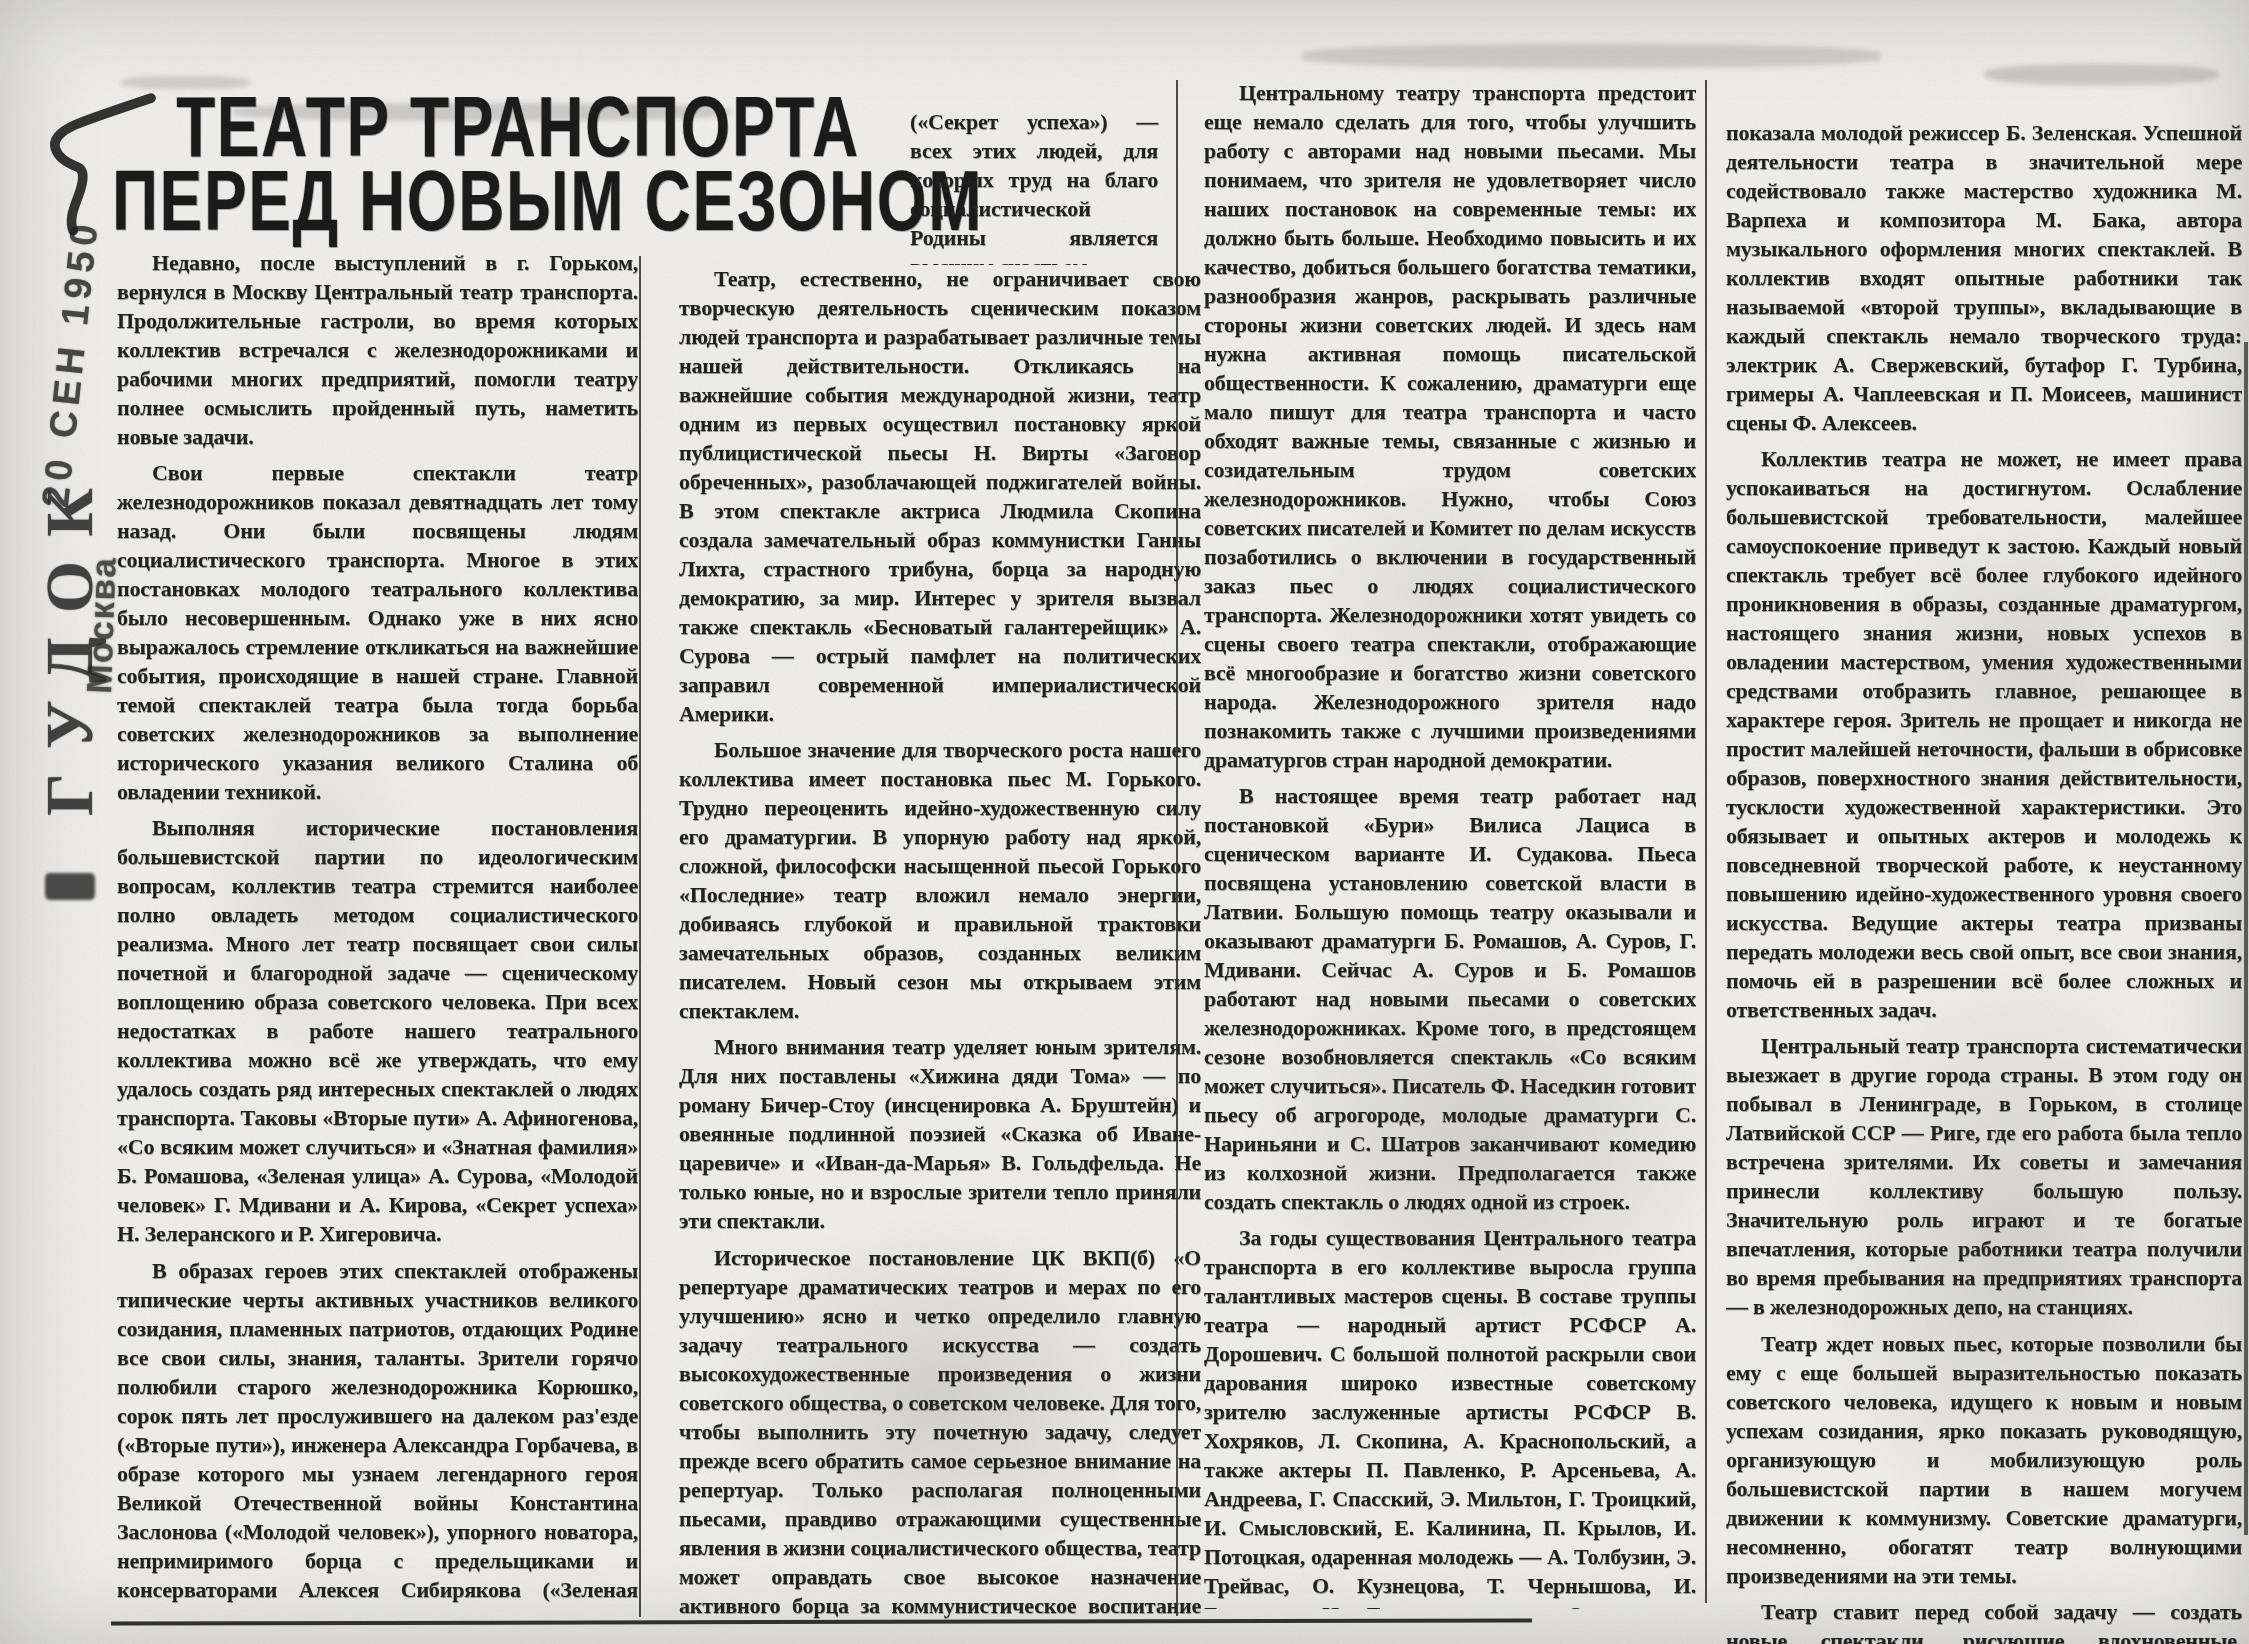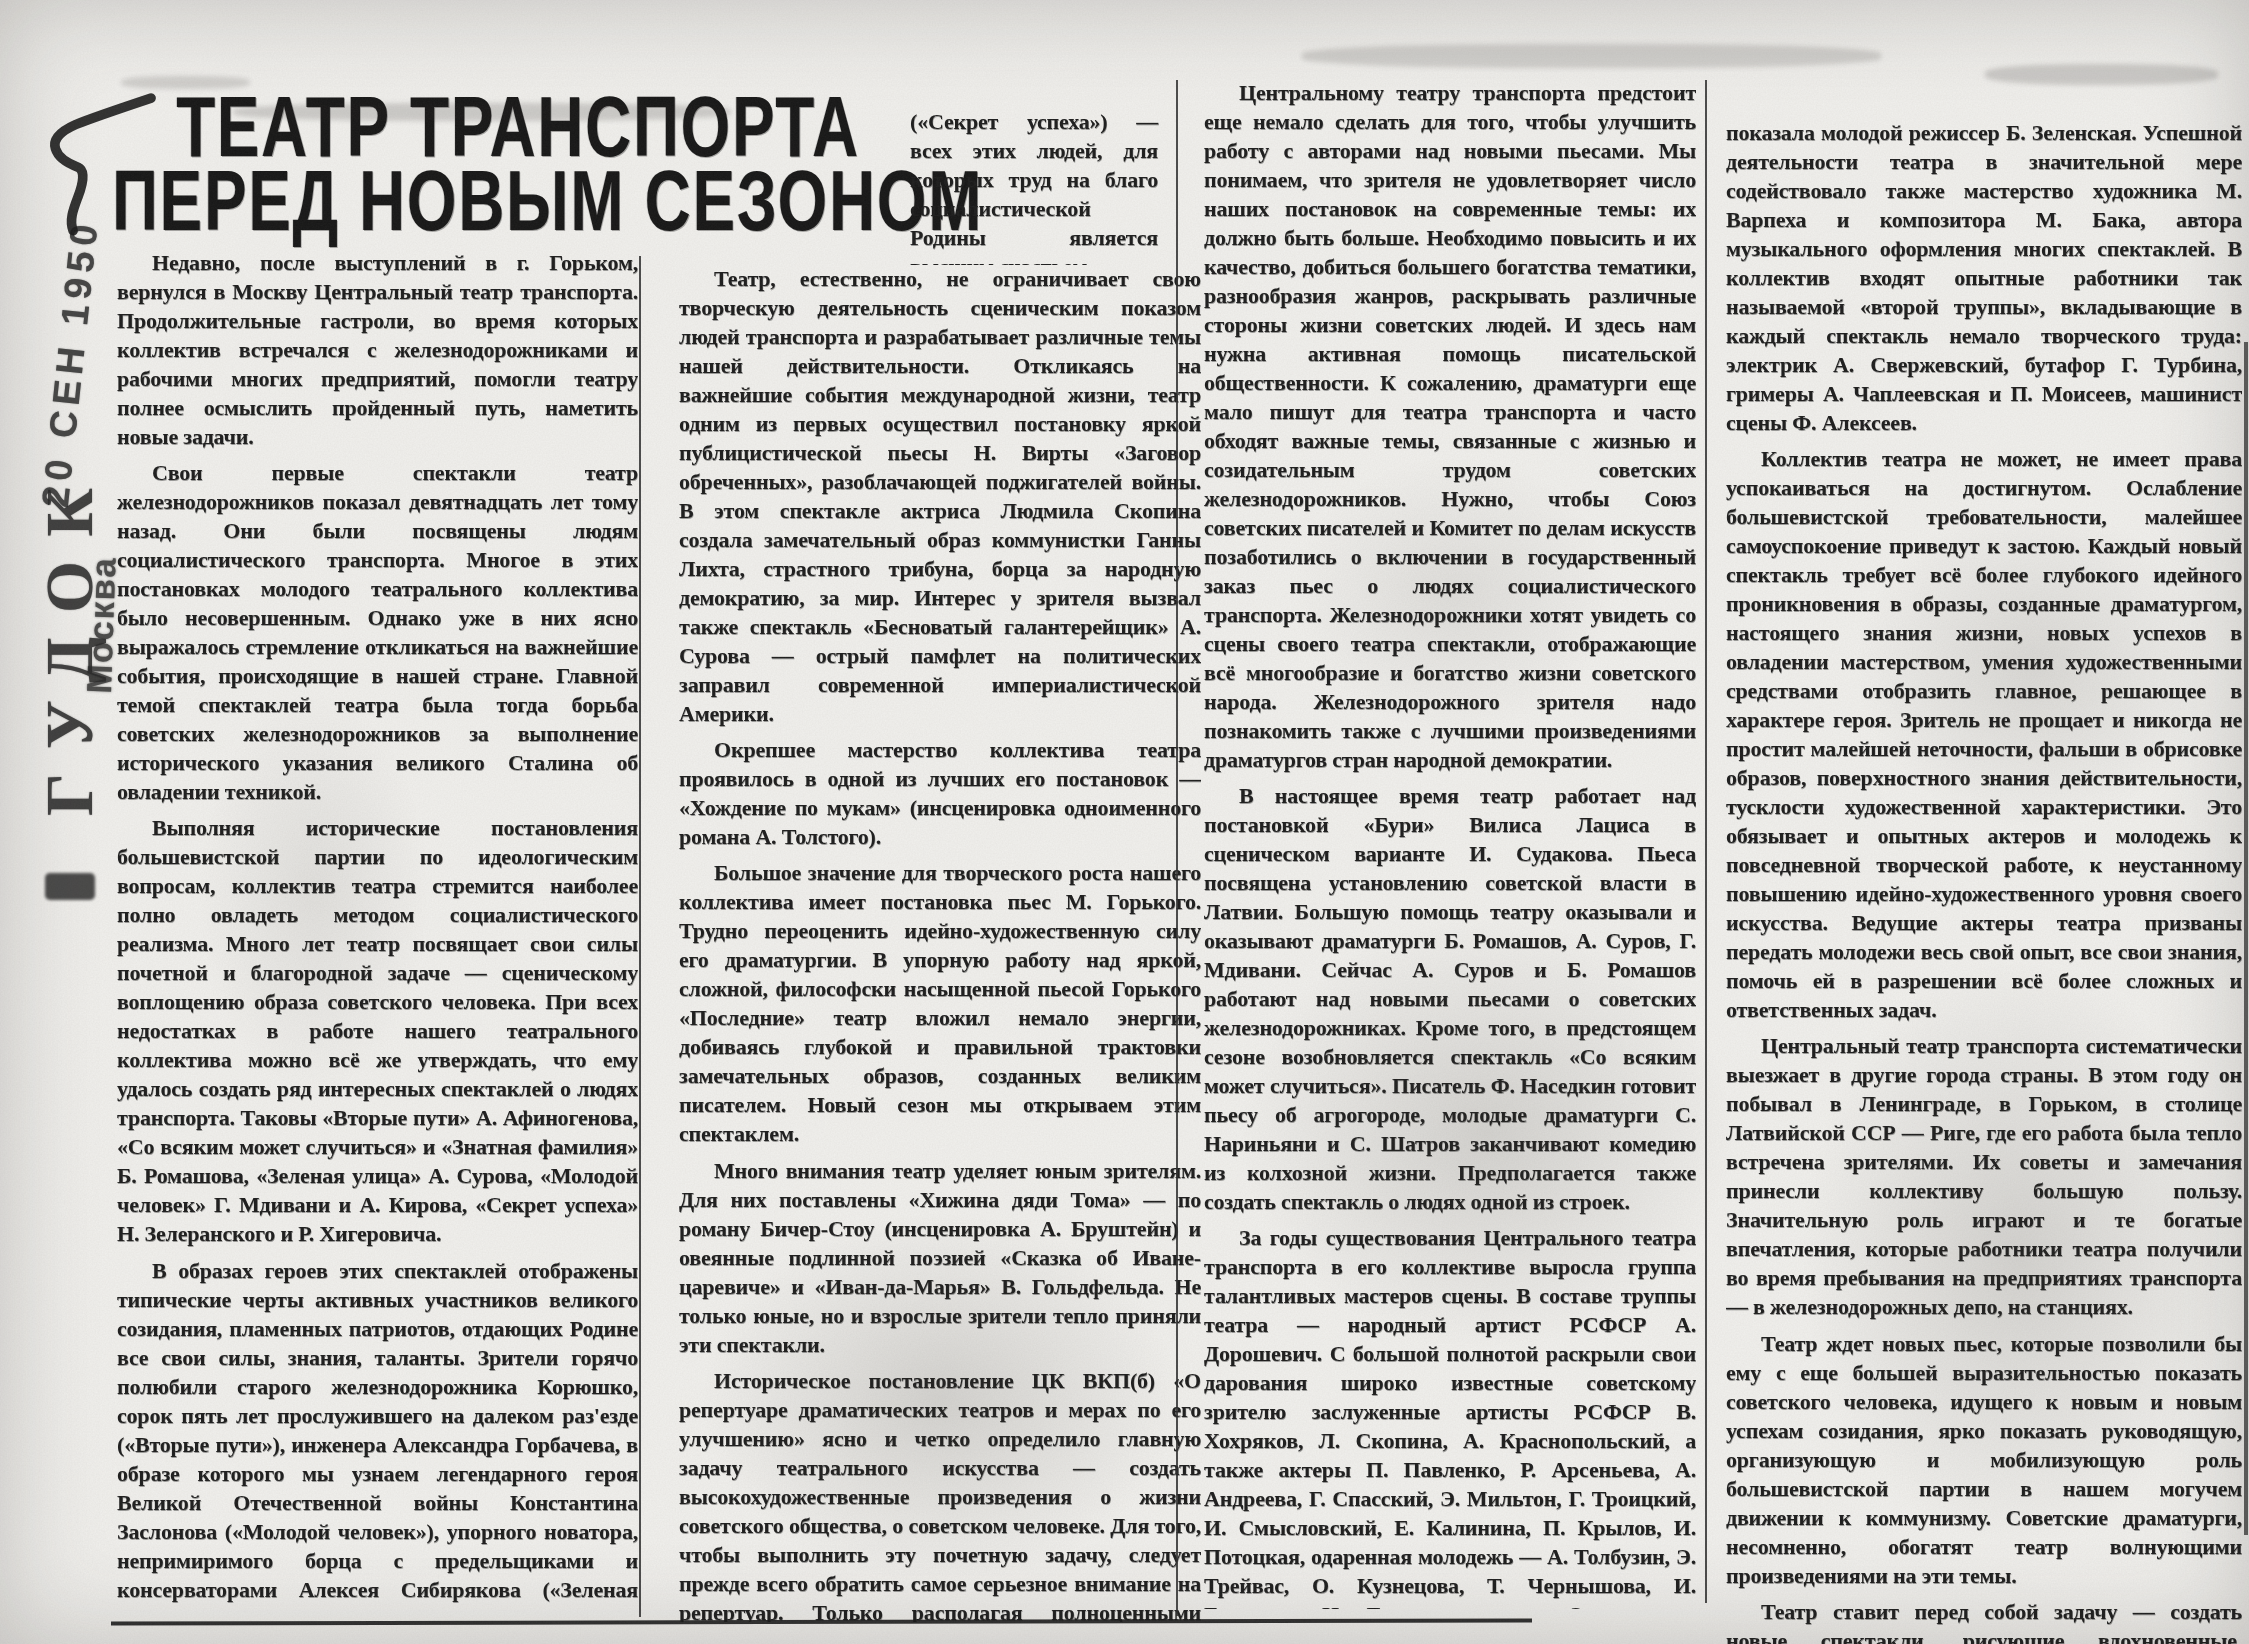--- a/index.html
+++ b/index.html
@@ -92,21 +92,20 @@
     <p>Выполняя исторические постановления большевистской партии по идеологическим вопросам, коллектив театра стремится наиболее полно овладеть методом социалистического реализма. Много лет театр посвящает свои силы почетной и благородной задаче — сценическому воплощению образа советского человека. При всех недостатках в работе нашего театрального коллектива можно всё же утверждать, что ему удалось создать ряд интересных спектаклей о людях транспорта. Таковы «Вторые пути» А. Афиногенова, «Со всяким может случиться» и «Знатная фамилия» Б. Ромашова, «Зеленая улица» А. Сурова, «Молодой человек» Г. Мдивани и А. Кирова, «Секрет успеха» Н. Зелеранского и Р. Хигеровича.</p>
     <p>В образах героев этих спектаклей отображены типические черты активных участников великого созидания, пламенных патриотов, отдающих Родине все свои силы, знания, таланты. Зрители горячо полюбили старого железнодорожника Корюшко, сорок пять лет прослужившего на далеком раз'езде («Вторые пути»), инженера Александра Горбачева, в образе которого мы узнаем легендарного героя Великой Отечественной войны Константина Заслонова («Молодой человек»), упорного новатора, непримиримого борца с предельщиками и консерваторами Алексея Сибирякова («Зеленая улица»), машиниста Очередько («Со всяким может случиться»), Курчатова и его сыновей Андрея и Тимофея («Знатная фамилия»), дружную, трудолюбивую семью Черниковых</p>
   </div>
 
   <div class="col" id="col2-intro">
     <p class="no-indent">(«Секрет успеха») — всех этих людей, для которых труд на благо социалистической Родины является высшим счастьем.</p>
   </div>
 
   <div class="col" id="col2">
     <p>Театр, естественно, не ограничивает свою творческую деятельность сценическим показом людей транспорта и разрабатывает различные темы нашей действительности. Откликаясь на важнейшие события международной жизни, театр одним из первых осуществил постановку яркой публицистической пьесы Н. Вирты «Заговор обреченных», разоблачающей поджигателей войны. В этом спектакле актриса Людмила Скопина создала замечательный образ коммунистки Ганны Лихта, страстного трибуна, борца за народную демократию, за мир. Интерес у зрителя вызвал также спектакль «Бесноватый галантерейщик» А. Сурова — острый памфлет на политических заправил современной империалистической Америки.</p>
-    <p>Окрепшее мастерство коллектива театра проявилось в одной из лучших его постановок — «Хождение по мукам» (инсценировка одноименного романа А. Толстого).</p>
     <p>Большое значение для творческого роста нашего коллектива имеет постановка пьес М. Горького. Трудно переоценить идейно-художественную силу его драматургии. В упорную работу над яркой, сложной, философски насыщенной пьесой Горького «Последние» театр вложил немало энергии, добиваясь глубокой и правильной трактовки замечательных образов, созданных великим писателем. Новый сезон мы открываем этим спектаклем.</p>
     <p>Много внимания театр уделяет юным зрителям. Для них поставлены «Хижина дяди Тома» — по роману Бичер-Стоу (инсценировка А. Бруштейн) и овеянные подлинной поэзией «Сказка об Иване-царевиче» и «Иван-да-Марья» В. Гольдфельда. Не только юные, но и взрослые зрители тепло приняли эти спектакли.</p>
     <p>Историческое постановление ЦК ВКП(б) «О репертуаре драматических театров и мерах по его улучшению» ясно и четко определило главную задачу театрального искусства — создать высокохудожественные произведения о жизни советского общества, о советском человеке. Для того, чтобы выполнить эту почетную задачу, следует прежде всего обратить самое серьезное внимание на репертуар. Только располагая полноценными пьесами, правдиво отражающими существенные явления в жизни социалистического общества, театр может оправдать свое высокое назначение активного борца за коммунистическое воспитание народа.</p>
   </div>
 
   <div class="col" id="col3">
     <p>Центральному театру транспорта предстоит еще немало сделать для того, чтобы улучшить работу с авторами над новыми пьесами. Мы понимаем, что зрителя не удовлетворяет число наших постановок на современные темы: их должно быть больше. Необходимо повысить и их качество, добиться большего богатства тематики, разнообразия жанров, раскрывать различные стороны жизни советских людей. И здесь нам нужна активная помощь писательской общественности. К сожалению, драматурги еще мало пишут для театра транспорта и часто обходят важные темы, связанные с жизнью и созидательным трудом советских железнодорожников. Нужно, чтобы Союз советских писателей и Комитет по делам искусств позаботились о включении в государственный заказ пьес о людях социалистического транспорта. Железнодорожники хотят увидеть со сцены своего театра спектакли, отображающие всё многообразие и богатство жизни советского народа. Железнодорожного зрителя надо познакомить также с лучшими произведениями драматургов стран народной демократии.</p>
     <p>В настоящее время театр работает над постановкой «Бури» Вилиса Лациса в сценическом варианте И. Судакова. Пьеса посвящена установлению советской власти в Латвии. Большую помощь театру оказывали и оказывают драматурги Б. Ромашов, А. Суров, Г. Мдивани. Сейчас А. Суров и Б. Ромашов работают над новыми пьесами о советских железнодорожниках. Кроме того, в предстоящем сезоне возобновляется спектакль «Со всяким может случиться». Писатель Ф. Наседкин готовит пьесу об агрогороде, молодые драматурги С. Нариньяни и С. Шатров заканчивают комедию из колхозной жизни. Предполагается также создать спектакль о людях одной из строек.</p>
     <p>За годы существования Центрального театра транспорта в его коллективе выросла группа талантливых мастеров сцены. В составе труппы театра — народный артист РСФСР А. Дорошевич. С большой полнотой раскрыли свои дарования широко известные советскому зрителю заслуженные артисты РСФСР В. Хохряков, Л. Скопина, А. Краснопольский, а также актеры П. Павленко, Р. Арсеньева, А. Андреева, Г. Спасский, Э. Мильтон, Г. Троицкий, И. Смысловский, Е. Калинина, П. Крылов, И. Потоцкая, одаренная молодежь — А. Толбузин, Э. Трейвас, О. Кузнецова, Т. Чернышова, И. Герлеман, И. Ларин и другие. Значительно выросла и режиссура театра. Ряд интересных постановок осуществил В. Гольдфельд. В работе над спектаклем «Иван-да-Марья» творческую зрелость</p>
   </div>

